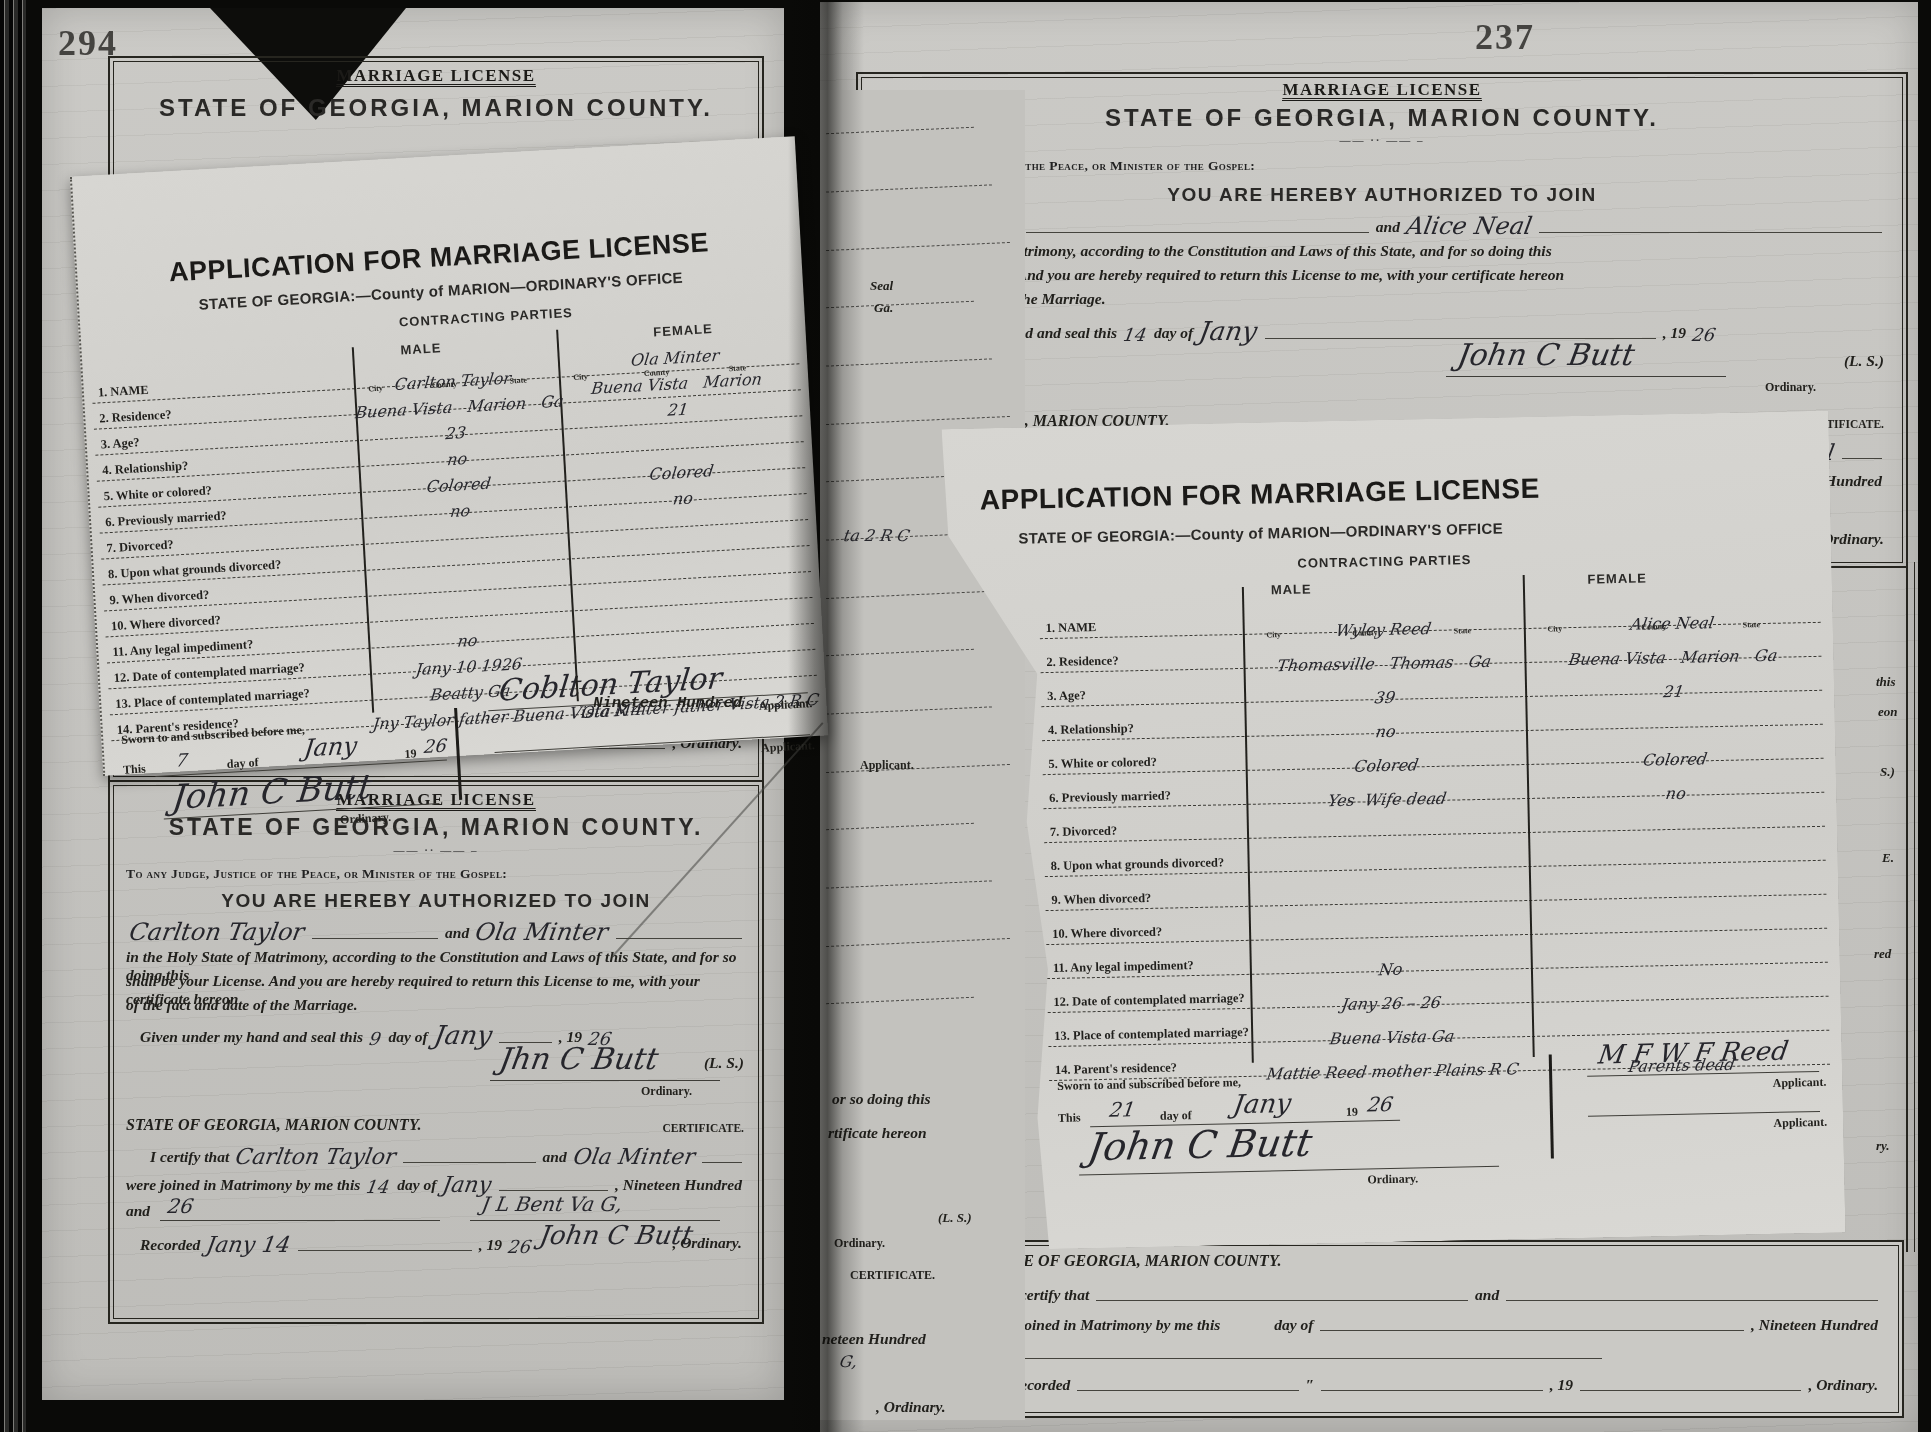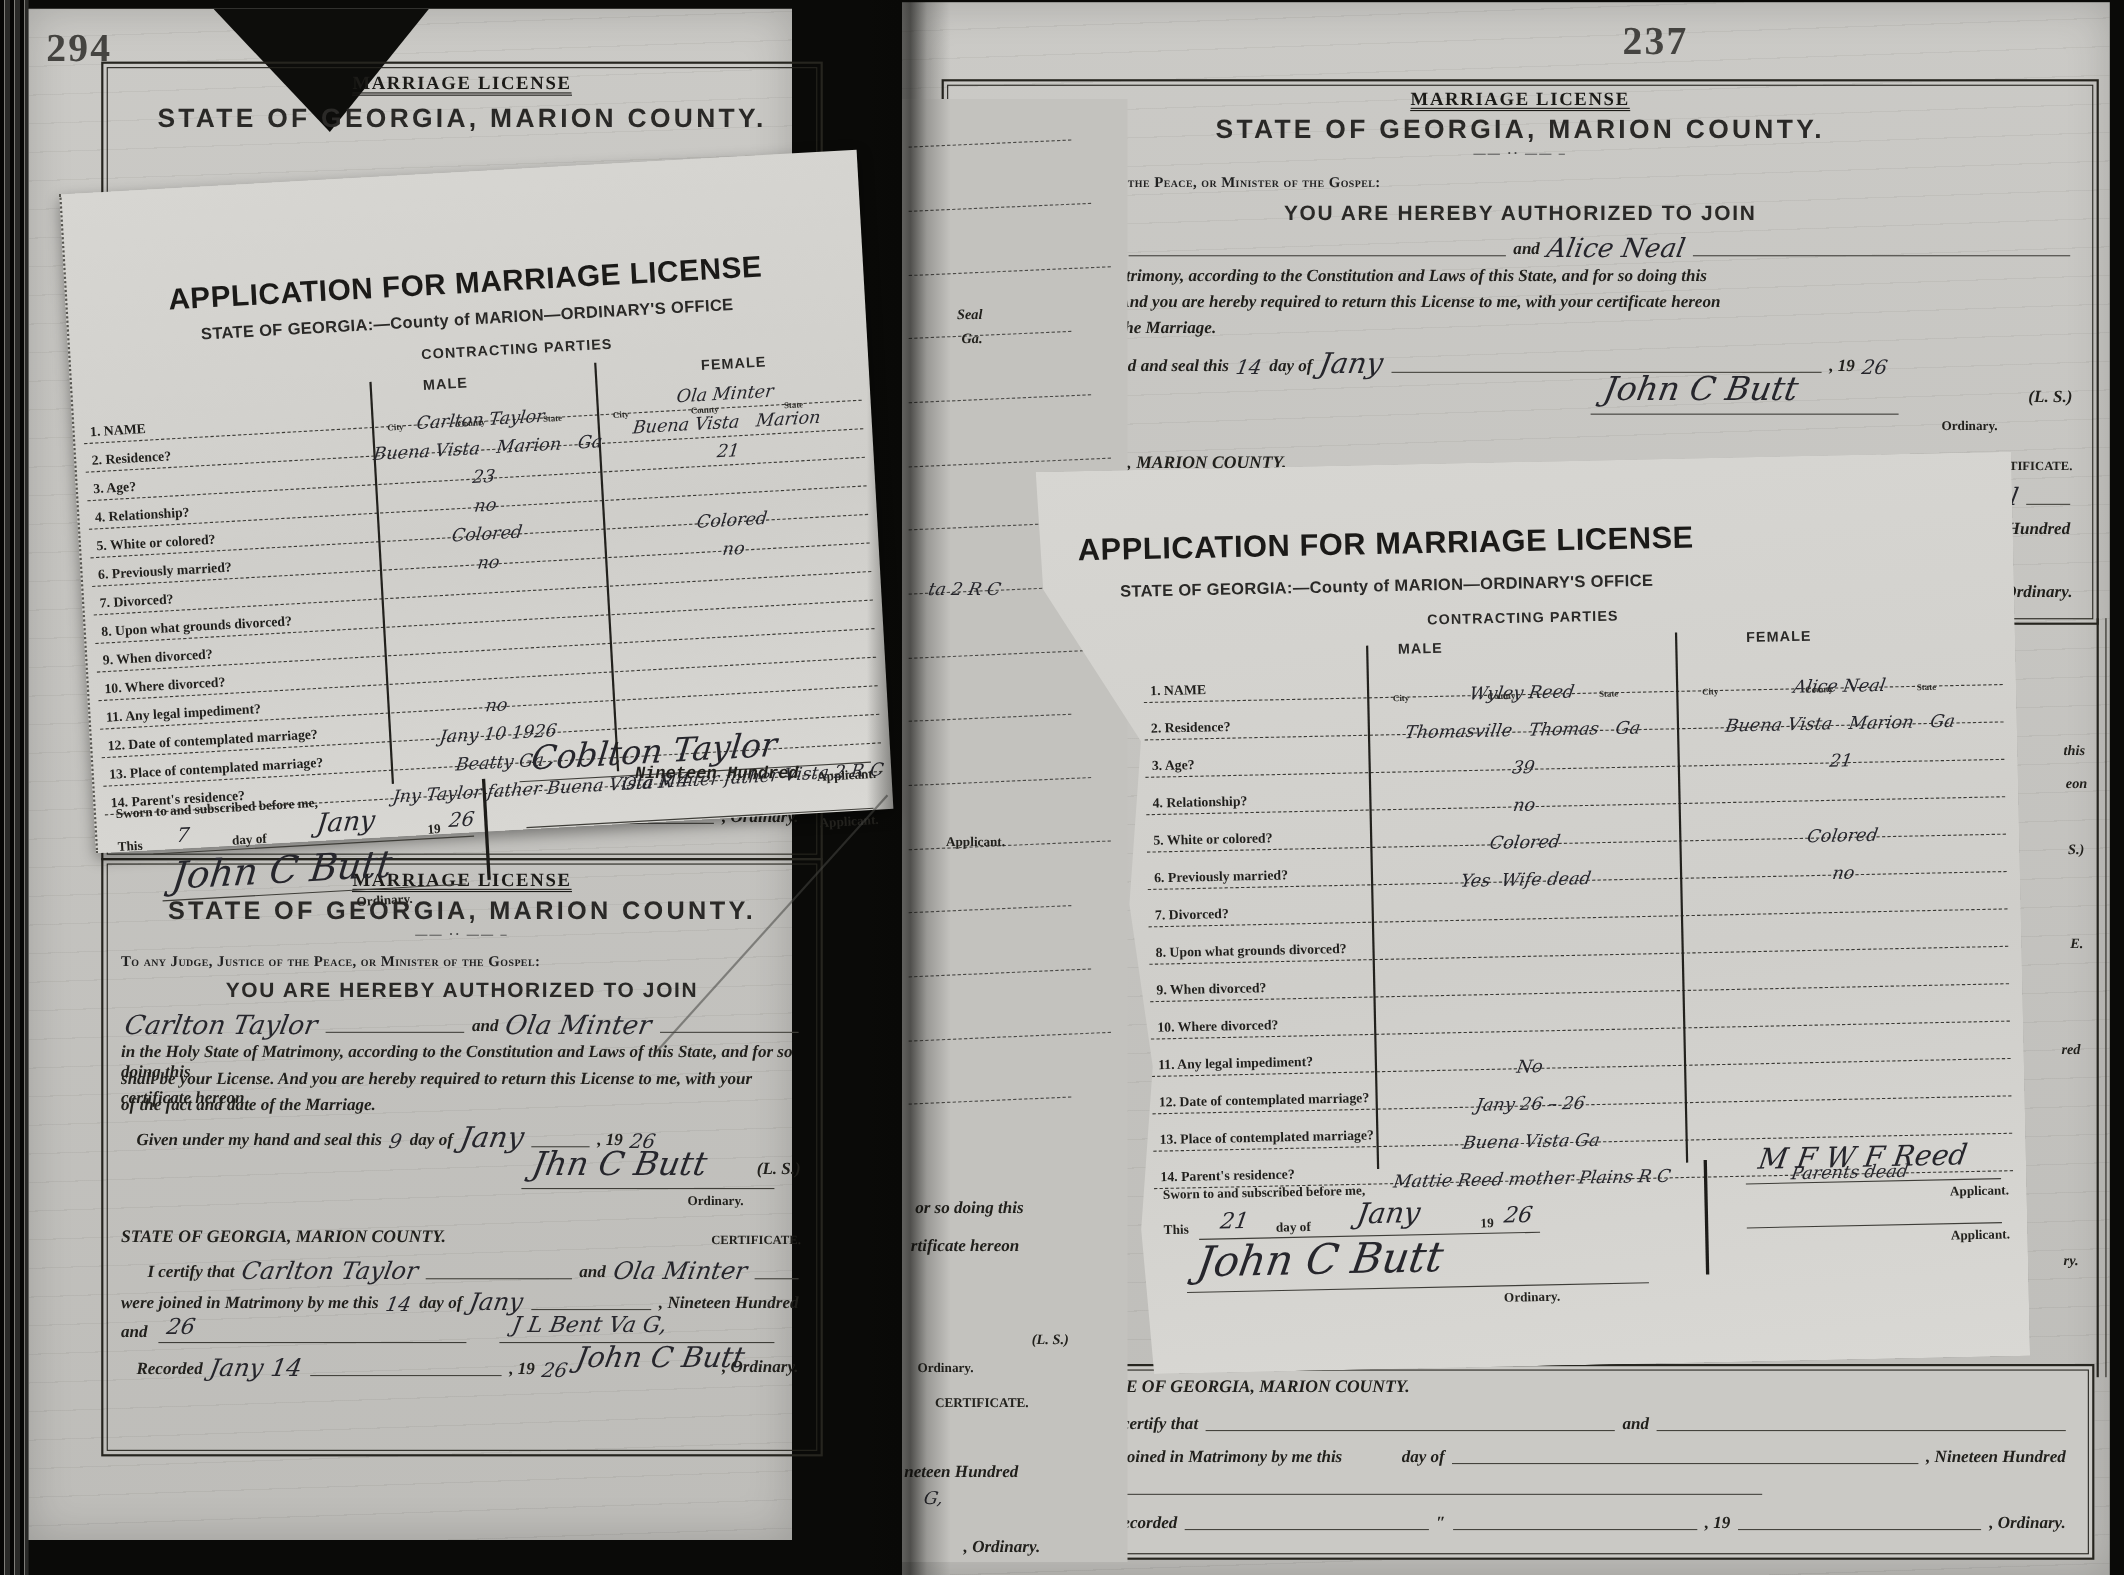--- a/index.html
+++ b/index.html
@@ -59,21 +59,21 @@
          background:linear-gradient(90deg,rgba(8,8,6,0) 0%,rgba(8,8,6,.45) 35%,rgba(8,8,6,.62) 52%,rgba(8,8,6,.22) 72%,rgba(8,8,6,0) 100%);}
   .z4{z-index:4}.z5{z-index:5}.z6{z-index:6}
 </style>
 </head>
 <body>
 
 <div id="stage">
 
   <div class="edges"></div>
 
-  <div class="page" id="page-left" style="left:26px;top:8px;width:694px;height:1392px;">
+  <div class="page" id="page-left" style="left:42px;top:8px;width:694px;height:1392px;padding-left:48px;">
 
     <div class="pagenum" style="left:16px;top:14px;">294</div>
 
     <div class="wedge" style="left:168px;top:0;width:196px;height:112px;clip-path:polygon(0 0,100% 0,54% 100%);"></div>
 
     <div class="dbox" style="left:66px;top:48px;width:652px;height:722px;">
       <div class="ml-title" style="top:8px;">
         <span>MARRIAGE LICENSE</span></div>
       <div class="stateline gothic" style="top:36px;">STATE OF GEORGIA, MARION COUNTY.</div>
       <div class="pi z6" style="position:absolute;right:20px;top:636px;font-family:Liberation Mono, monospace;">Nineteen Hundred</div>

